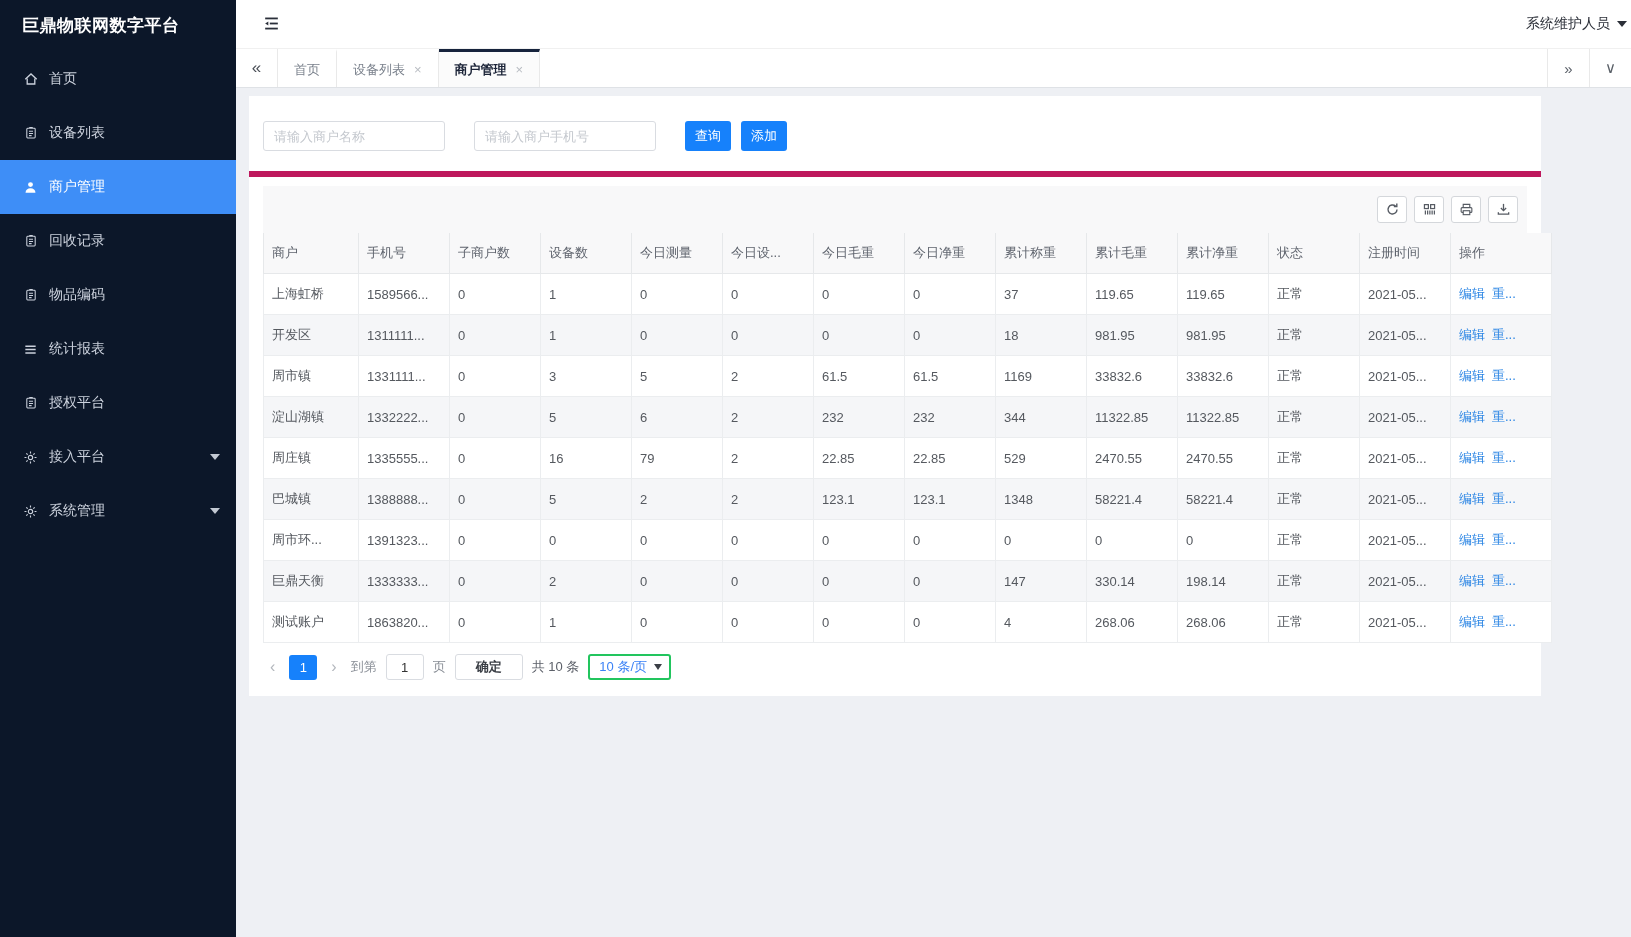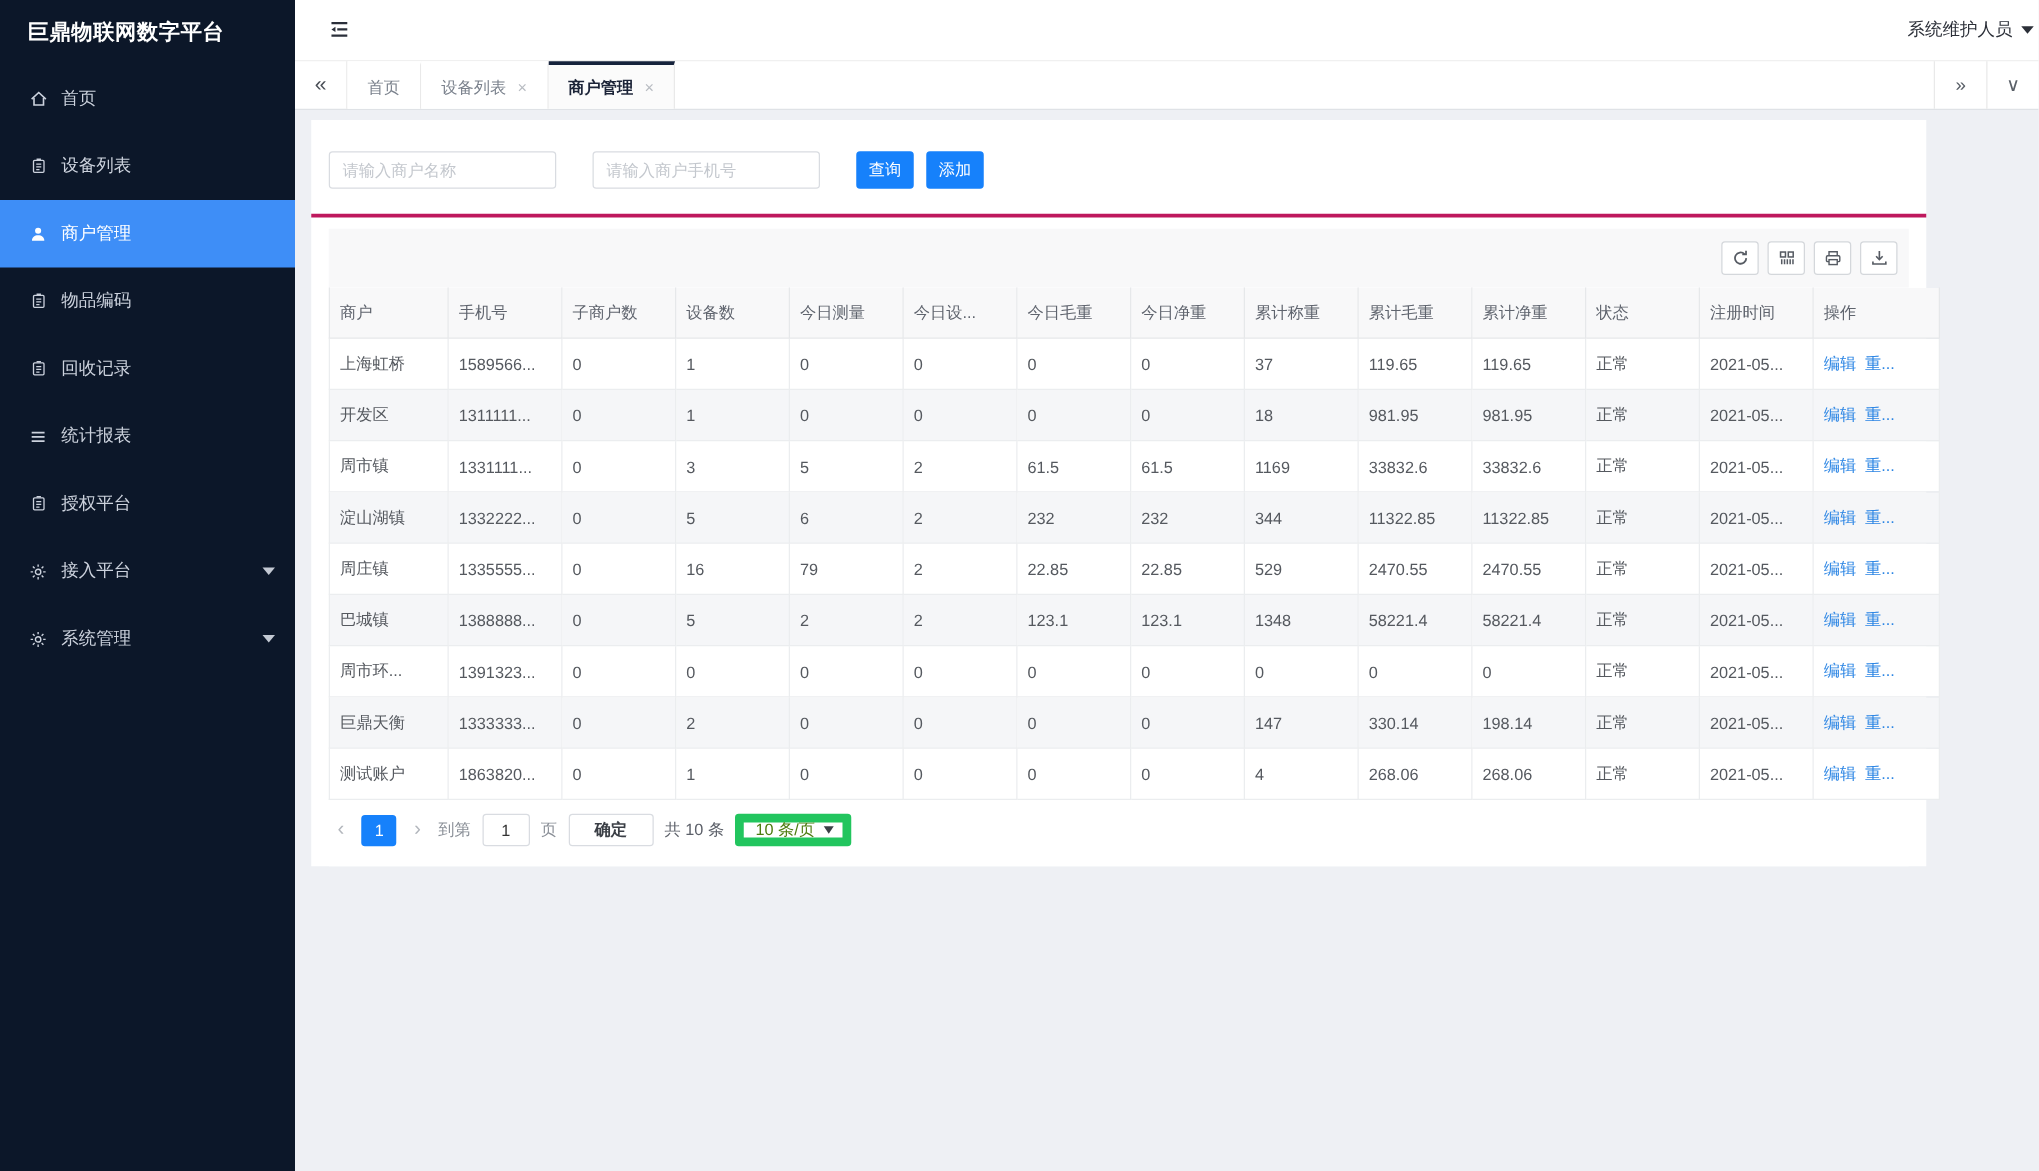--- a/index.html
+++ b/index.html
@@ -44,21 +44,21 @@
   .tab.active { color: #1c2438; font-weight: 700; border-top-color: #16233c; background: #fbfbfb; }
   .tab-close { margin-left: 9px; color: #b8bcc2; font-size: 13px; font-weight: 400; }
   .tab-right { margin-left: auto; display: flex; }
   .tab-arrow.right { border-right: none; border-left: 1px solid #e9e9e9; font-size: 15px; color: #5a6068; }
 
   .content { flex: 1; background: #eef0f4; overflow: hidden; }
 
   
   .card { background: #fff; margin: 8px 90px 0 13px; }
   .search-row { padding: 25px 14px 20px; display: flex; align-items: center;
-                border-bottom: 3px solid #be185d; }
+                border-bottom: 6px solid #be185d; }
   .s-input { width: 182px; height: 30px; border: 1px solid #d9dce1; border-radius: 3px;
              padding: 0 10px; font-size: 13px; color: #333; margin-right: 29px; outline: none;
              font-family: inherit; }
   .s-input::placeholder { color: #c4c8ce; }
   .btn { height: 30px; min-width: 41px; padding: 0 10px; background: #1681fb; color: #fff;
          border: none; border-radius: 3px; font-size: 13px; cursor: pointer; font-family: inherit; }
   .btn + .btn { margin-left: 10px; }
 
   .table-area { padding: 9px 14px 0; }
   .toolbar { background: #f8f8f9; height: 47px; display: flex; align-items: center;
@@ -80,22 +80,22 @@
                 color: #8a8f97; gap: 9px; background: #fff; }
   .pg-arrow { color: #b3b7bd; font-size: 16px; padding: 0 5px; cursor: pointer; line-height: 1; }
   .pg-current { width: 28px; height: 25px; background: #1681fb; color: #fff; border-radius: 3px;
                 display: flex; align-items: center; justify-content: center; cursor: pointer; }
   .pg-input { width: 38px; height: 26px; border: 1px solid #d9dce1; border-radius: 3px;
               text-align: center; font-size: 13px; color: #333; outline: none; font-family: inherit; }
   .pg-btn { height: 26px; padding: 0 20px; background: #fff; border: 1px solid #d9dce1;
             border-radius: 3px; font-size: 13px; color: #3b3f46; font-weight: 700; cursor: pointer;
             font-family: inherit; }
   .pg-text.total { color: #5c6069; }
-  .pg-select { height: 26px; border: 7px solid #22c55e; border-radius: 3px; display: flex;
-               align-items: center; padding: 0 7px 0 9px; gap: 7px; color: #4d7c0f; cursor: pointer;
+  .pg-select { height: 26px; border: 2px solid #22c55e; border-radius: 3px; display: flex;
+               align-items: center; padding: 0 7px 0 9px; gap: 7px; color: #3b82f6; cursor: pointer;
                background: #fff; }
   .pg-select .caret-dark { border-top-color: #3b3f46; border-left-width: 4px; border-right-width: 4px; }
 </style>
 </head>
 <body>
 
 <div class="app">
 
   <aside class="sidebar">
     <div class="sidebar-title">巨鼎物联网数字平台</div>
@@ -127,30 +127,30 @@
           </span>
           <span class="mi-label">商户管理</span>
         </div>
         <div class="menu-item">
           <span class="mi-icon">
             <svg viewBox="0 0 16 16" width="14" height="14" fill="none" stroke="currentColor" stroke-width="1.2">
               <rect x="3.2" y="2.6" width="9.6" height="11" rx="1"></rect>
               <path d="M6 1.6h4M5.7 6h4.6M5.7 8.5h4.6M5.7 11h3"></path>
             </svg>
           </span>
-          <span class="mi-label">物品编码</span>
+          <span class="mi-label">回收记录</span>
         </div>
         <div class="menu-item">
           <span class="mi-icon">
             <svg viewBox="0 0 16 16" width="14" height="14" fill="none" stroke="currentColor" stroke-width="1.2">
               <rect x="3.2" y="2.6" width="9.6" height="11" rx="1"></rect>
               <path d="M6 1.6h4M5.7 6h4.6M5.7 8.5h4.6M5.7 11h3"></path>
             </svg>
           </span>
-          <span class="mi-label">回收记录</span>
+          <span class="mi-label">物品编码</span>
         </div>
         <div class="menu-item">
           <span class="mi-icon">
             <svg viewBox="0 0 16 16" width="15" height="15" fill="none" stroke="currentColor" stroke-width="1.6">
               <path d="M2.5 4.4h11M2.5 8h11M2.5 11.6h11"></path>
             </svg>
           </span>
           <span class="mi-label">统计报表</span>
         </div>
         <div class="menu-item">

